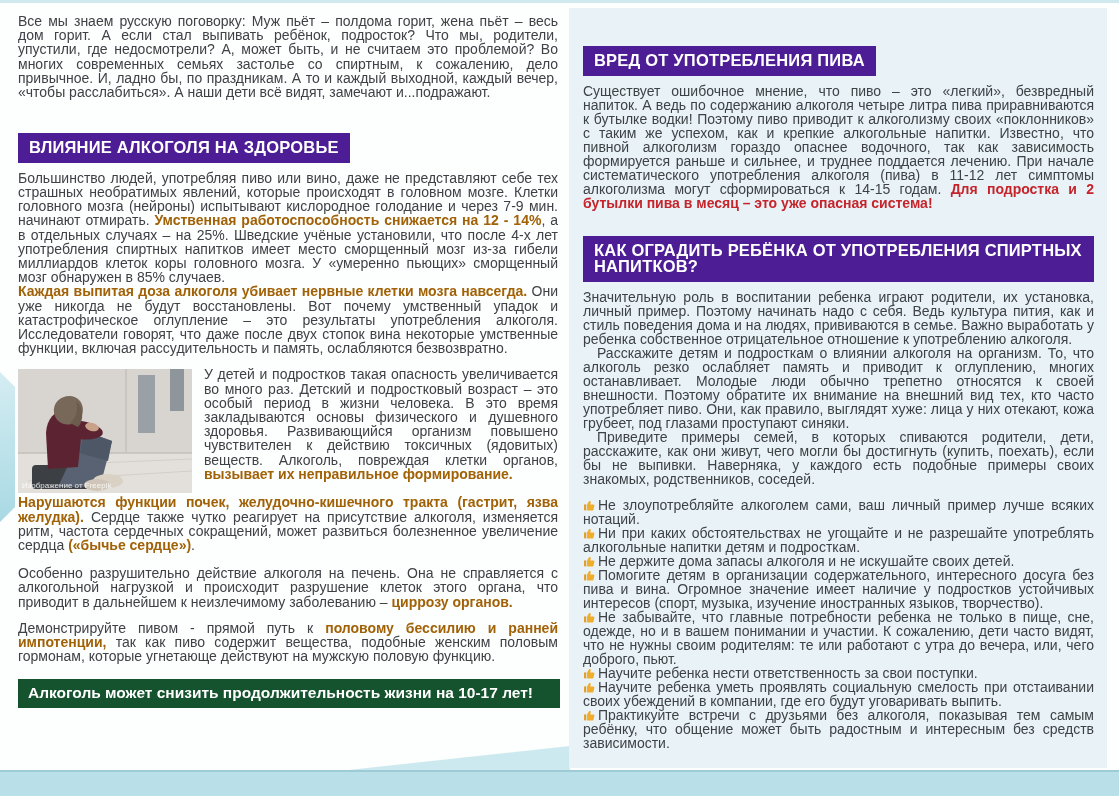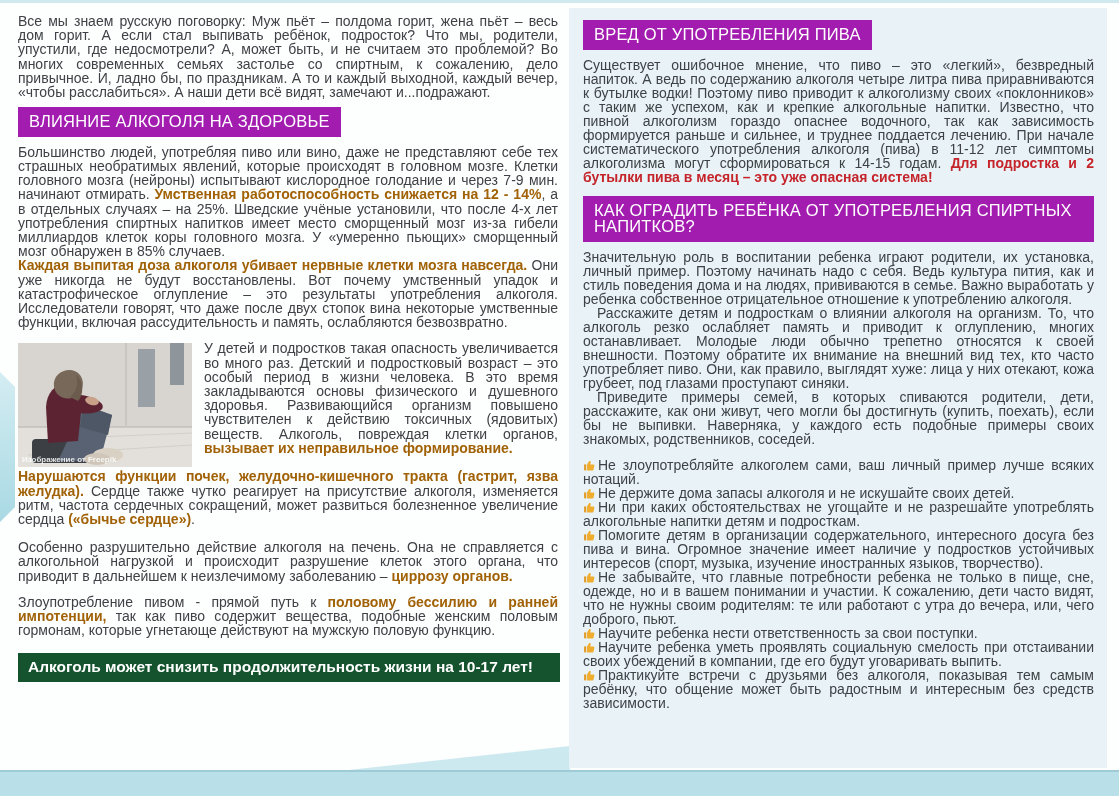--- a/index.html
+++ b/index.html
@@ -20,36 +20,36 @@
   
   .col-left{position:absolute;left:18px;top:14px;width:540px;color:#3e4246;
     font-size:14px;line-height:14.2px;}
   .col-right{position:absolute;left:569px;top:8px;width:538px;height:760px;
     background:#e9f3f7;box-sizing:border-box;padding:12px 13px 10px 14px;color:#3e4246;
     font-size:14px;line-height:14px;}
 
   p{margin:0;text-align:justify;}
   .gap8{margin-top:8px;}.gap12{margin-top:12px;}.gap14{margin-top:14px;}
 
-  .hdr{display:inline-block;background:#a21caf;color:#ffffff;font-weight:normal;
-    font-size:16.5px;line-height:1;padding:6px 11px 7px;letter-spacing:.2px;}
+  .hdr{display:inline-block;background:#4c1d95;color:#ffffff;font-weight:bold;
+    font-size:16.5px;line-height:1;padding:6px 11px 7px;letter-spacing:.2px;margin-top:26px;}
   .hdr.full{display:block;}
   .s-bt{color:#a16207;font-weight:bold;}
   .s-br{color:#c5242b;font-weight:bold;}
 
   .banner{background:#14532d;color:#ffffff;font-weight:bold;font-size:15.5px;
     line-height:1;padding:6px 10px 7px;margin-top:16px;width:522px;}
 
   
   .media{margin-top:12px;}
   .photo{float:left;width:174px;height:124px;position:relative;margin:2px 12px 2px 0;
     overflow:hidden;background:#d6d2cd;}
   .photo svg{display:block;width:100%;height:100%;}
   .photo-caption{position:absolute;left:4px;bottom:3px;color:rgba(255,255,255,.85);
-    font-size:8px;line-height:1;font-weight:bold;}
+    font-size:8px;line-height:1;}
   .clear{clear:left;}
 
   
   .indent{text-indent:14px;}
   ul.guard{list-style:none;margin:12px 0 16px;padding:0;}
   ul.guard li{text-align:justify;margin:0;}
   .thumb{width:13px;height:13px;vertical-align:-2px;margin-right:2px;}
 </style>
 </head>
 <body>
@@ -95,21 +95,21 @@
           <path d="M36 44 C34 28 54 22 62 32 C68 40 64 52 56 54 C48 58 38 54 36 44 Z" fill="#77685a"></path>
           <path d="M58 32 C66 38 66 52 60 58 L52 54 C60 48 60 38 58 32 Z" fill="#6b5c4e"></path>
         </svg>
         <div class="photo-caption">Изображение от Freepik</div>
       </div>
       <p><span>У детей и подростков такая опасность увеличивается во много раз. Детский и подростковый возраст – это особый период в жизни человека. В это время закладываются основы физического и душевного здоровья. Развивающийся организм повышено чувствителен к действию токсичных (ядовитых) веществ. Алкоголь, повреждая клетки органов, </span><span class="s-bt">вызывает их неправильное формирование.</span></p>
       <p class="clear"><span class="s-bt">Нарушаются функции почек, желудочно-кишечного тракта (гастрит, язва желудка).</span><span> Сердце также чутко реагирует на присутствие алкоголя, изменяется ритм, частота сердечных сокращений, может развиться болезненное увеличение сердца </span><span class="s-bt">(«бычье сердце»)</span><span>.</span></p>
     </div>
 
     <p class="gap14"><span>Особенно разрушительно действие алкоголя на печень. Она не справляется с алкогольной нагрузкой и происходит разрушение клеток этого органа, что приводит в дальнейшем к неизлечимому заболеванию – </span><span class="s-bt">циррозу органов.</span></p>
-    <p class="gap12"><span>Злоупотребление пивом - прямой путь к </span><span class="s-bt">половому бессилию и ранней импотенции,</span><span> так как пиво содержит вещества, подобные женским половым гормонам, которые угнетающе действуют на мужскую половую функцию.</span></p>
+    <p class="gap12"><span>Демонстрируйте пивом - прямой путь к </span><span class="s-bt">половому бессилию и ранней импотенции,</span><span> так как пиво содержит вещества, подобные женским половым гормонам, которые угнетающе действуют на мужскую половую функцию.</span></p>
 
     <div class="banner">Алкоголь может снизить продолжительность жизни на 10-17 лет!</div>
   </div>
 
   <div class="col-right">
     <span class="hdr">ВРЕД ОТ УПОТРЕБЛЕНИЯ ПИВА</span>
     <p class="gap8"><span>Существует ошибочное мнение, что пиво – это «легкий», безвредный напиток. А ведь по содержанию алкоголя четыре литра пива приравниваются к бутылке водки! Поэтому пиво приводит к алкоголизму своих «поклонников» с таким же успехом, как и крепкие алкогольные напитки. Известно, что пивной алкоголизм гораздо опаснее водочного, так как зависимость формируется раньше и сильнее, и труднее поддается лечению. При начале систематического употребления алкоголя (пива) в 11-12 лет симптомы алкоголизма могут сформироваться к 14-15 годам. </span><span class="s-br">Для подростка и 2 бутылки пива в месяц – это уже опасная система!</span></p>
 
     <div class="gap12">
       <span class="hdr full">КАК ОГРАДИТЬ РЕБЁНКА ОТ УПОТРЕБЛЕНИЯ СПИРТНЫХ НАПИТКОВ?</span>
@@ -119,25 +119,25 @@
     <p class="indent">Приведите примеры семей, в которых спиваются родители, дети, расскажите, как они живут, чего могли бы достигнуть (купить, поехать), если бы не выпивки. Наверняка, у каждого есть подобные примеры своих знакомых, родственников, соседей.</p>
 
     <ul class="guard">
         <li><svg viewBox="0 0 24 24" class="thumb">
             <path d="M2 10h4v11H2z" fill="#e09a25"></path>
             <path d="M7.5 21h9.8c1.1 0 2-.75 2.2-1.8l1.5-6.6A2 2 0 0 0 19 10.2h-5.6l.9-4.4A1.9 1.9 0 0 0 12.4 3.5c-.5 0-1 .26-1.3.7L7.5 10z" fill="#f0ad2d"></path>
           </svg><span>Не злоупотребляйте алкоголем сами, ваш личный пример лучше всяких нотаций.</span></li>
         <li><svg viewBox="0 0 24 24" class="thumb">
             <path d="M2 10h4v11H2z" fill="#e09a25"></path>
             <path d="M7.5 21h9.8c1.1 0 2-.75 2.2-1.8l1.5-6.6A2 2 0 0 0 19 10.2h-5.6l.9-4.4A1.9 1.9 0 0 0 12.4 3.5c-.5 0-1 .26-1.3.7L7.5 10z" fill="#f0ad2d"></path>
-          </svg><span>Не держите дома запасы алкоголя и не искушайте своих детей.</span></li>
+          </svg><span>Ни при каких обстоятельствах не угощайте и не разрешайте употреблять алкогольные напитки детям и подросткам.</span></li>
         <li><svg viewBox="0 0 24 24" class="thumb">
             <path d="M2 10h4v11H2z" fill="#e09a25"></path>
             <path d="M7.5 21h9.8c1.1 0 2-.75 2.2-1.8l1.5-6.6A2 2 0 0 0 19 10.2h-5.6l.9-4.4A1.9 1.9 0 0 0 12.4 3.5c-.5 0-1 .26-1.3.7L7.5 10z" fill="#f0ad2d"></path>
-          </svg><span>Ни при каких обстоятельствах не угощайте и не разрешайте употреблять алкогольные напитки детям и подросткам.</span></li>
+          </svg><span>Не держите дома запасы алкоголя и не искушайте своих детей.</span></li>
         <li><svg viewBox="0 0 24 24" class="thumb">
             <path d="M2 10h4v11H2z" fill="#e09a25"></path>
             <path d="M7.5 21h9.8c1.1 0 2-.75 2.2-1.8l1.5-6.6A2 2 0 0 0 19 10.2h-5.6l.9-4.4A1.9 1.9 0 0 0 12.4 3.5c-.5 0-1 .26-1.3.7L7.5 10z" fill="#f0ad2d"></path>
           </svg><span>Помогите детям в организации содержательного, интересного досуга без пива и вина. Огромное значение имеет наличие у подростков устойчивых интересов (спорт, музыка, изучение иностранных языков, творчество).</span></li>
         <li><svg viewBox="0 0 24 24" class="thumb">
             <path d="M2 10h4v11H2z" fill="#e09a25"></path>
             <path d="M7.5 21h9.8c1.1 0 2-.75 2.2-1.8l1.5-6.6A2 2 0 0 0 19 10.2h-5.6l.9-4.4A1.9 1.9 0 0 0 12.4 3.5c-.5 0-1 .26-1.3.7L7.5 10z" fill="#f0ad2d"></path>
           </svg><span>Не забывайте, что главные потребности ребенка не только в пище, сне, одежде, но и в вашем понимании и участии. К сожалению, дети часто видят, что не нужны своим родителям: те или работают с утра до вечера, или, чего доброго, пьют.</span></li>
         <li><svg viewBox="0 0 24 24" class="thumb">
             <path d="M2 10h4v11H2z" fill="#e09a25"></path>

